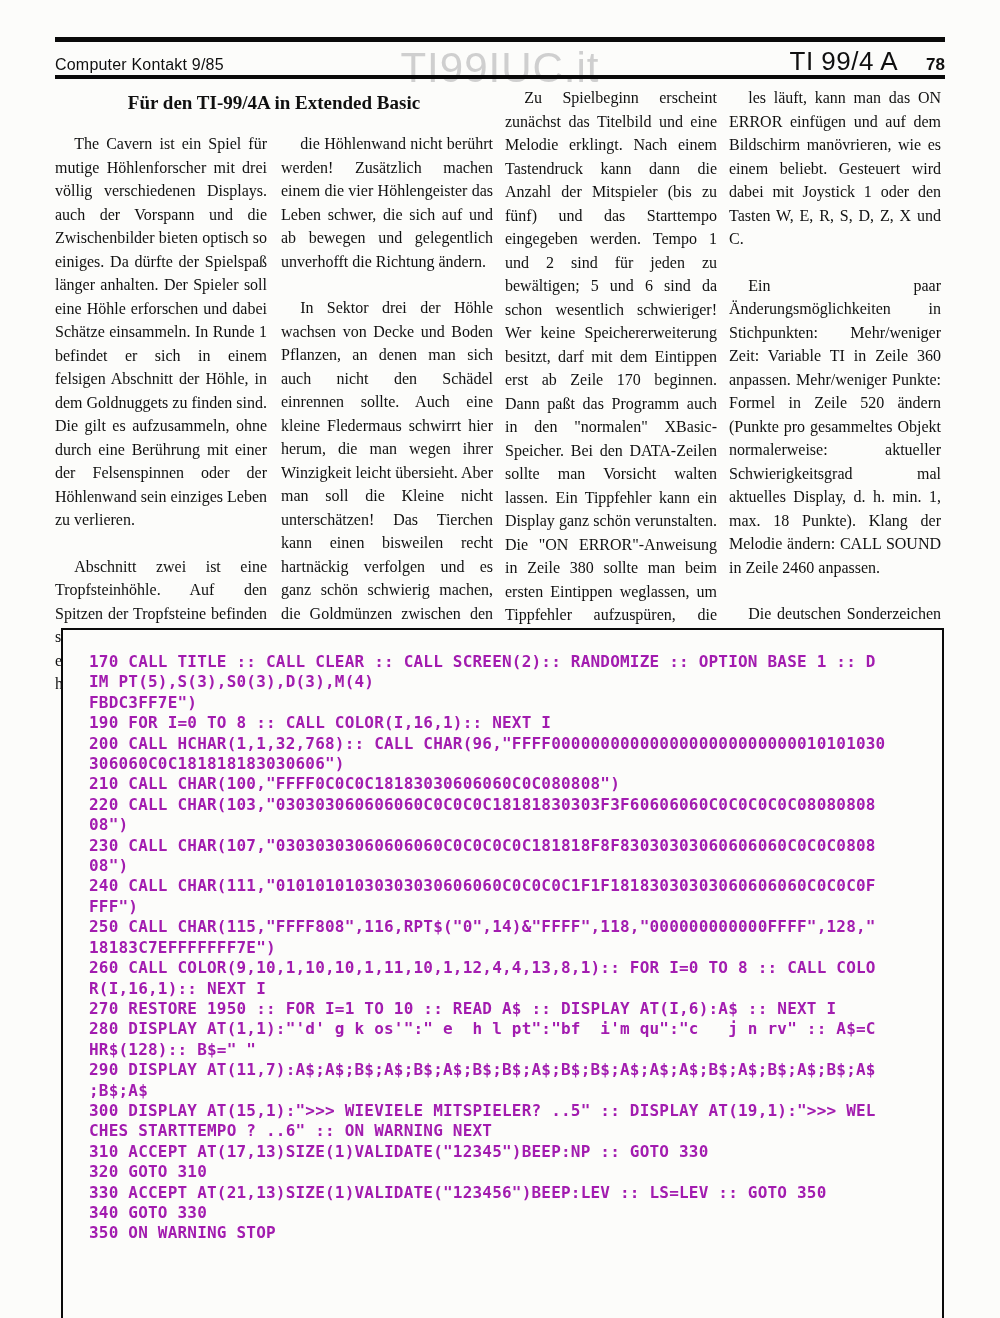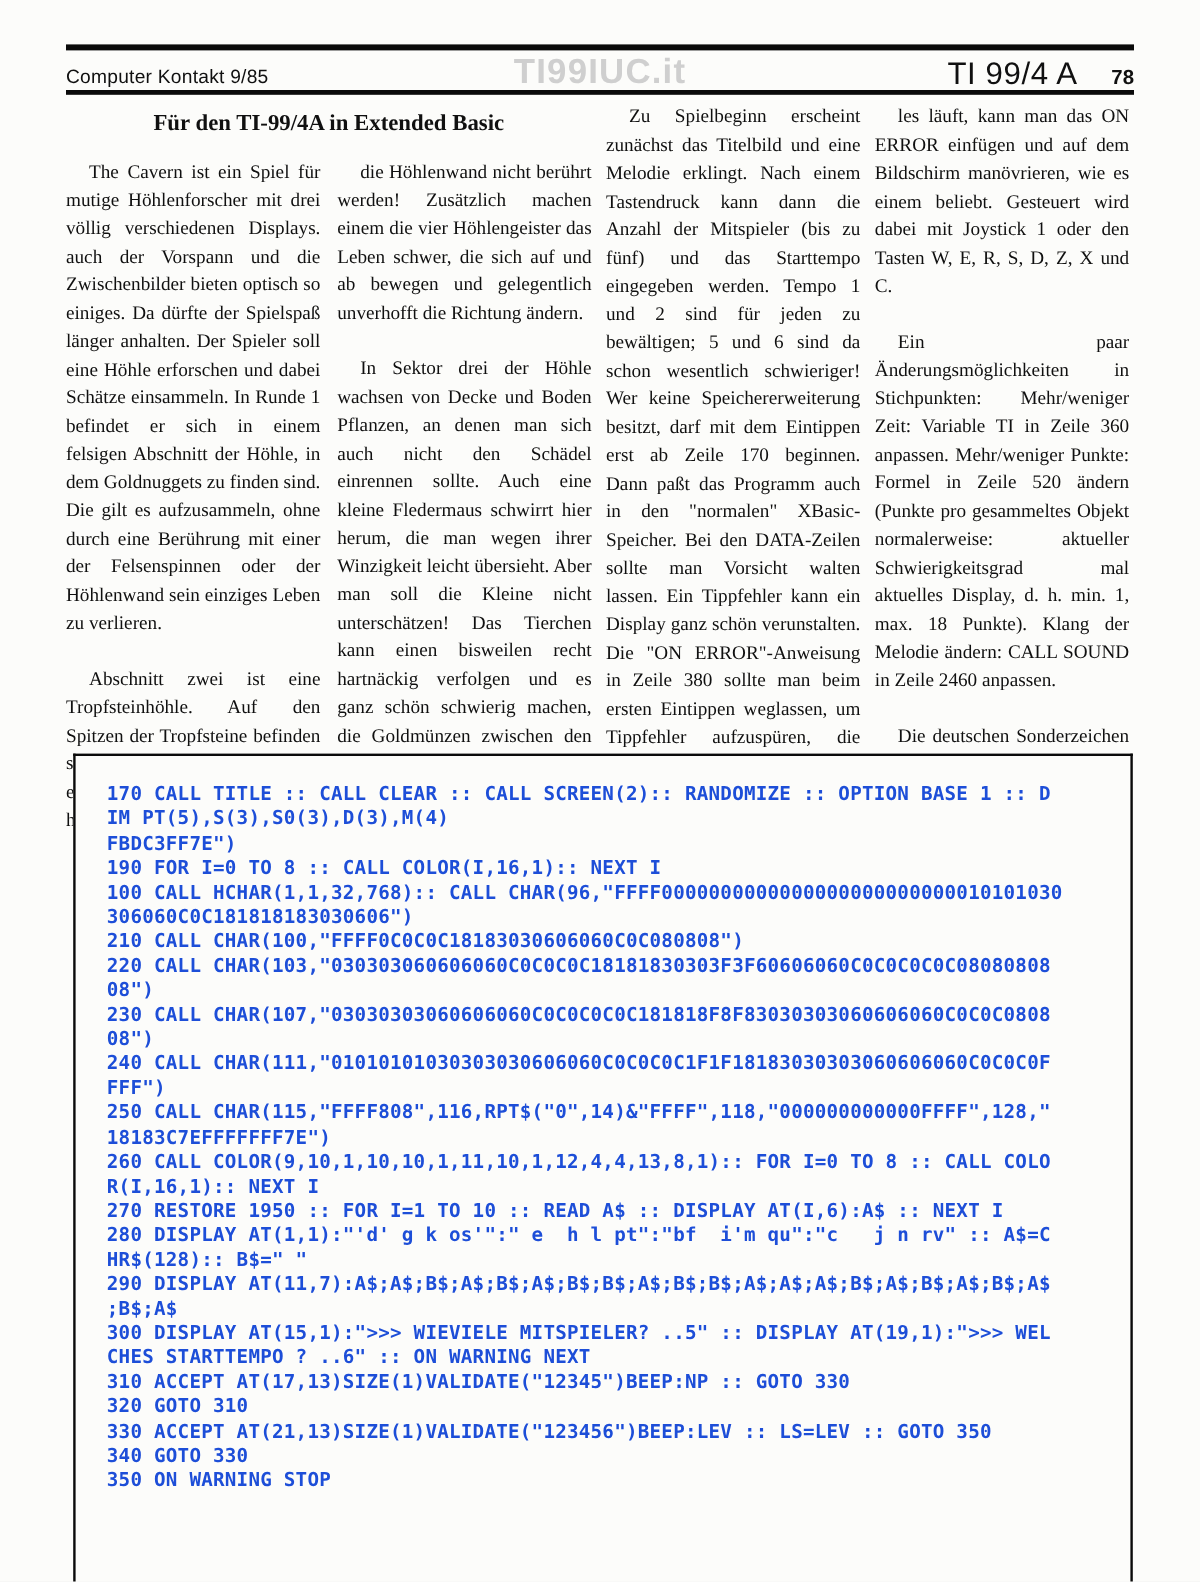--- a/index.html
+++ b/index.html
@@ -20,21 +20,21 @@
   .rule-top { top: 37px; height: 5px; }
   .rule-bottom { top: 75px; height: 4px; }
   .masthead {
     position: absolute; left: 55px; top: 48px; width: 890px; height: 26px;
     display: flex; align-items: flex-end;
     font-family: "Liberation Sans", sans-serif;
   }
   .magazine-name { font-size: 16px; letter-spacing: 0.2px; }
   .watermark {
     position: absolute; left: 0; right: 0; top: -4px; text-align: center;
-    font-size: 29px; font-weight: bold; color: #cfcfcf; letter-spacing: 1px;
+    font-size: 42px; font-weight: normal; color: #cfcfcf; letter-spacing: 1px;
   }
   .head-right {
     position: absolute; right: 0; top: -2px;
     display: flex; align-items: baseline; gap: 28px;
   }
   .system-badge { font-size: 26px; font-weight: normal; letter-spacing: 0.5px; }
   .page-number { font-size: 17px; font-weight: bold; }
 
   
   .article {
@@ -68,21 +68,21 @@
     border: 2.5px solid #0a0a0a; border-bottom: none;
     padding: 22px 10px 0 26px;
     background: #fcfcfa;
   }
   .code-line {
     font-family: "DejaVu Sans Mono", monospace;
     font-weight: bold;
     font-size: 16px; line-height: 20.4px;
     letter-spacing: 0.2px;
     white-space: pre;
-    color: #1d4ed8;
+    color: #a21caf;
   }
 </style>
 </head>
 <body>
 
 <div class="page">
 
   <div class="rule rule-top"></div>
 
   <div class="masthead">
@@ -124,21 +124,21 @@
       <div class="author-byline">Alwin Ertl</div>
     </div>
   </div>
 
   <div class="code-box">
     <div>
         <div class="code-line">170 CALL TITLE :: CALL CLEAR :: CALL SCREEN(2):: RANDOMIZE :: OPTION BASE 1 :: D</div>
         <div class="code-line">IM PT(5),S(3),S0(3),D(3),M(4)</div>
         <div class="code-line">FBDC3FF7E")</div>
         <div class="code-line">190 FOR I=0 TO 8 :: CALL COLOR(I,16,1):: NEXT I</div>
-        <div class="code-line">100 CALL HCHAR(1,1,32,768):: CALL CHAR(96,"FFFF0000000000000000000000000010101030</div>
+        <div class="code-line">200 CALL HCHAR(1,1,32,768):: CALL CHAR(96,"FFFF0000000000000000000000000010101030</div>
         <div class="code-line">306060C0C181818183030606")</div>
         <div class="code-line">210 CALL CHAR(100,"FFFF0C0C0C18183030606060C0C080808")</div>
         <div class="code-line">220 CALL CHAR(103,"030303060606060C0C0C0C18181830303F3F60606060C0C0C0C0C08080808</div>
         <div class="code-line">08")</div>
         <div class="code-line">230 CALL CHAR(107,"03030303060606060C0C0C0C0C181818F8F83030303060606060C0C0C0808</div>
         <div class="code-line">08")</div>
         <div class="code-line">240 CALL CHAR(111,"01010101030303030606060C0C0C0C1F1F18183030303060606060C0C0C0F</div>
         <div class="code-line">FFF")</div>
         <div class="code-line">250 CALL CHAR(115,"FFFF808",116,RPT$("0",14)&amp;"FFFF",118,"000000000000FFFF",128,"</div>
         <div class="code-line">18183C7EFFFFFFF7E")</div>

